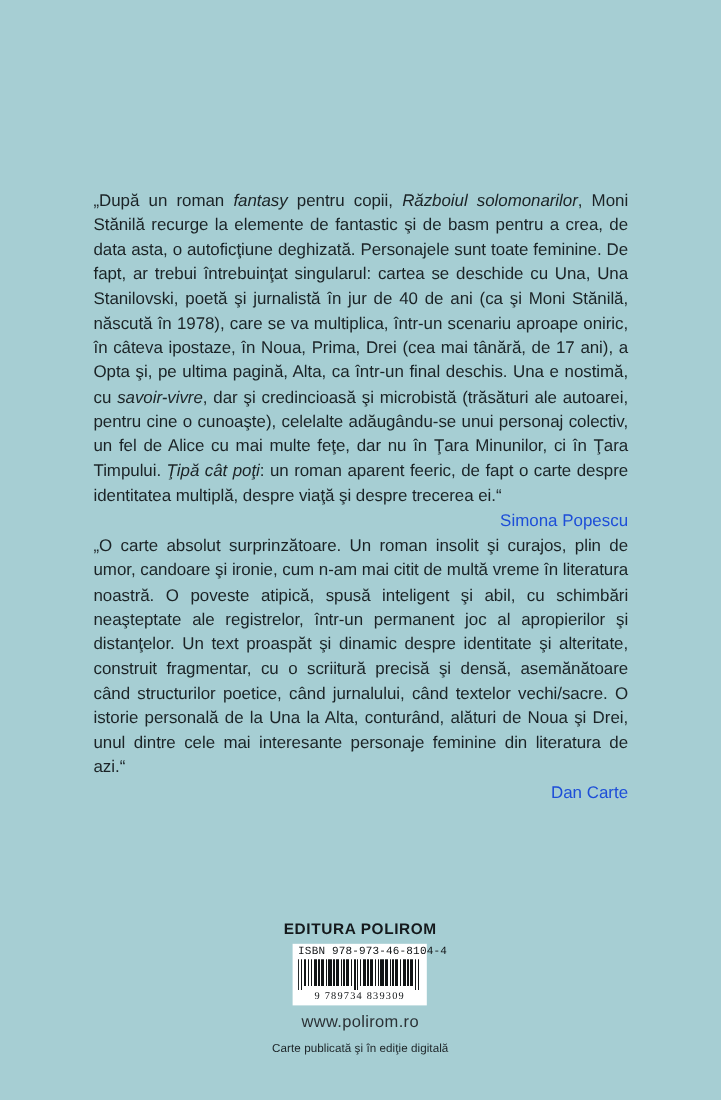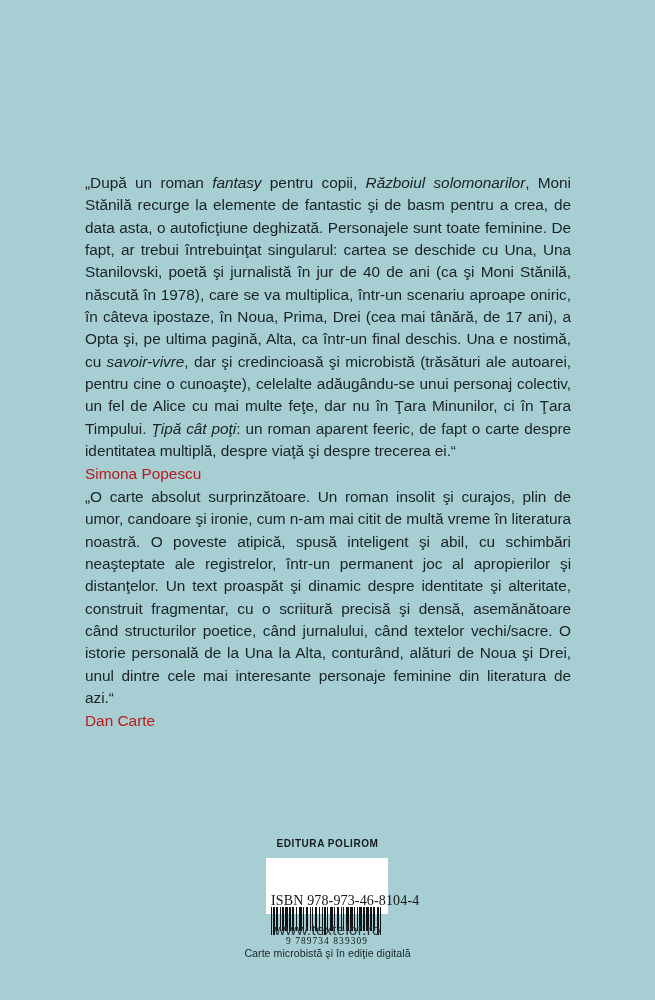--- a/index.html
+++ b/index.html
@@ -37,63 +37,63 @@
     text-justify: inter-word;
     letter-spacing: -0.05px;
     margin: 0;
   }
   .blurb-2 {
   }
   .blurb i {
     font-style: italic;
   }
   .attrib {
-    color: #b91c1c;
+    color: #1d4ed8;
     font-size: 15.4px;
     line-height: 22.35px;
+    text-align: right;
     margin: 0;
     padding-top: 1px;
   }
 
   
   .imprint {
     position: absolute;
     left: 0;
     right: 0;
     top: 836px;
     text-align: center;
   }
   .imprint-name {
-    font-size: 10px;
+    font-size: 14px;
     font-weight: bold;
     letter-spacing: 0.55px;
     color: #14191c;
     line-height: 16px;
   }
 
   
   .barcode-box {
     position: absolute;
     left: 266px;
     top: 858px;
     width: 122px;
     height: 56px;
     background: #ffffff;
     box-sizing: border-box;
     padding: 3px 5px 2px 5px;
     text-align: center;
   }
   .isbn-line {
-    font-family: Liberation Serif, serif;
-    font-size: 14px;
+    font-family: Liberation Mono, monospace;
+    font-size: 10px;
     color: #111416;
     letter-spacing: 0.15px;
     line-height: 10px;
     white-space: nowrap;
-    margin-top: 35px;
   }
   .bars {
     height: 28px;
     margin-top: 1px;
     display: block;
   }
   .bars svg { display: block; }
   .barcode-digits {
     font-family: "Liberation Serif", serif;
     font-size: 9.4px;
@@ -184,17 +184,17 @@
           <rect x="99.4" y="0" width="1.2" height="24"></rect>
           <rect x="102" y="0" width="2.4" height="24"></rect>
           <rect x="106.4" y="0" width="1.2" height="28"></rect>
           <rect x="108.8" y="0" width="1.2" height="28"></rect>
         </g>
       </svg>
     </div>
     <div class="barcode-digits">9 789734 839309</div>
   </div>
 
-  <div class="website">www.textelor.ro</div>
-
-  <div class="footnote">Carte microbistă şi în ediţie digitală</div>
+  <div class="website">www.polirom.ro</div>
+
+  <div class="footnote">Carte publicată şi în ediţie digitală</div>
 
 </div>
 
 </body></html>

